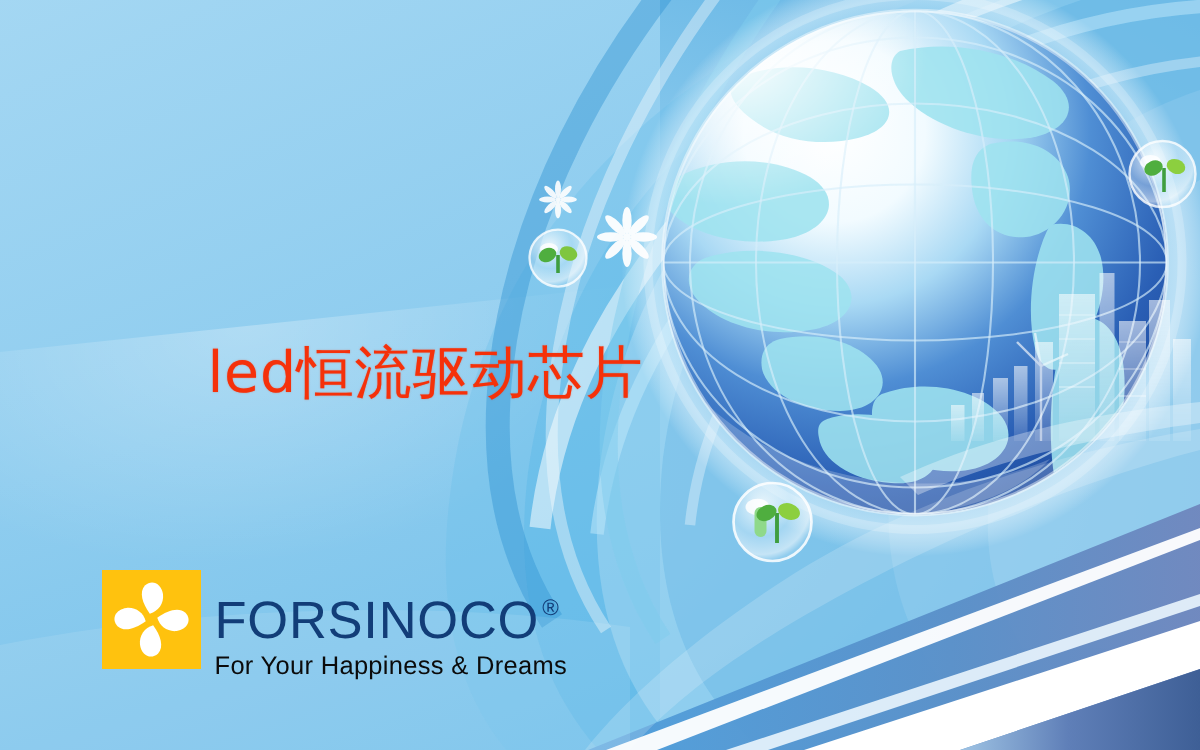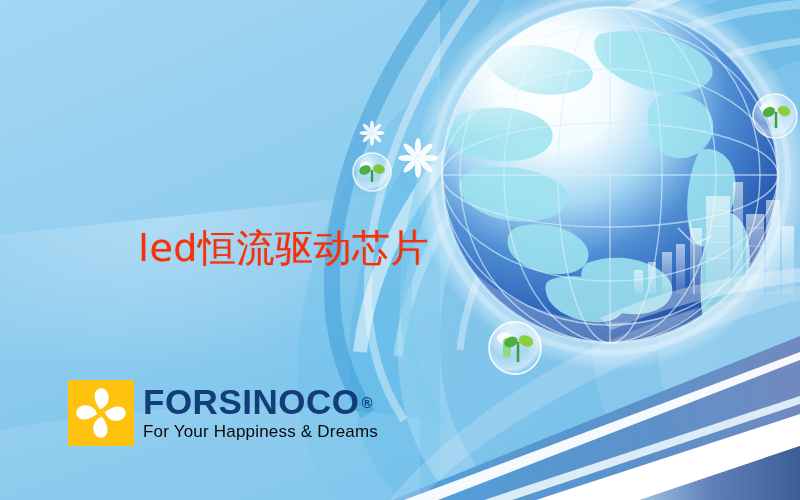--- a/index.html
+++ b/index.html
@@ -50,26 +50,26 @@
     display:flex;align-items:flex-start;
   }
   .logo-mark{
     width:66px;height:66px;background:#ffc20e;
     position:relative;flex:0 0 auto;
   }
   .logo-mark svg{position:absolute;left:0;top:0;}
   .logo-text{margin-left:9px;padding-top:4px;}
   .logo-word{
     font-family:"Liberation Sans",sans-serif;
-    font-weight:bold;
+    font-weight:normal;
     font-size:35px;
     color:#123d78;
     letter-spacing:.5px;
     line-height:1;
-    display:flex;align-items:center;
+    display:flex;align-items:flex-start;margin-top:12px;
   }
   .logo-reg{font-size:15px;line-height:1;margin-left:2px;margin-top:2px;}
   .logo-tag{
     font-family:"Liberation Sans",sans-serif;
     font-size:17px;
     color:#0b0b0b;
     margin-top:3px;
     letter-spacing:.2px;
     white-space:nowrap;
     text-align:right;

